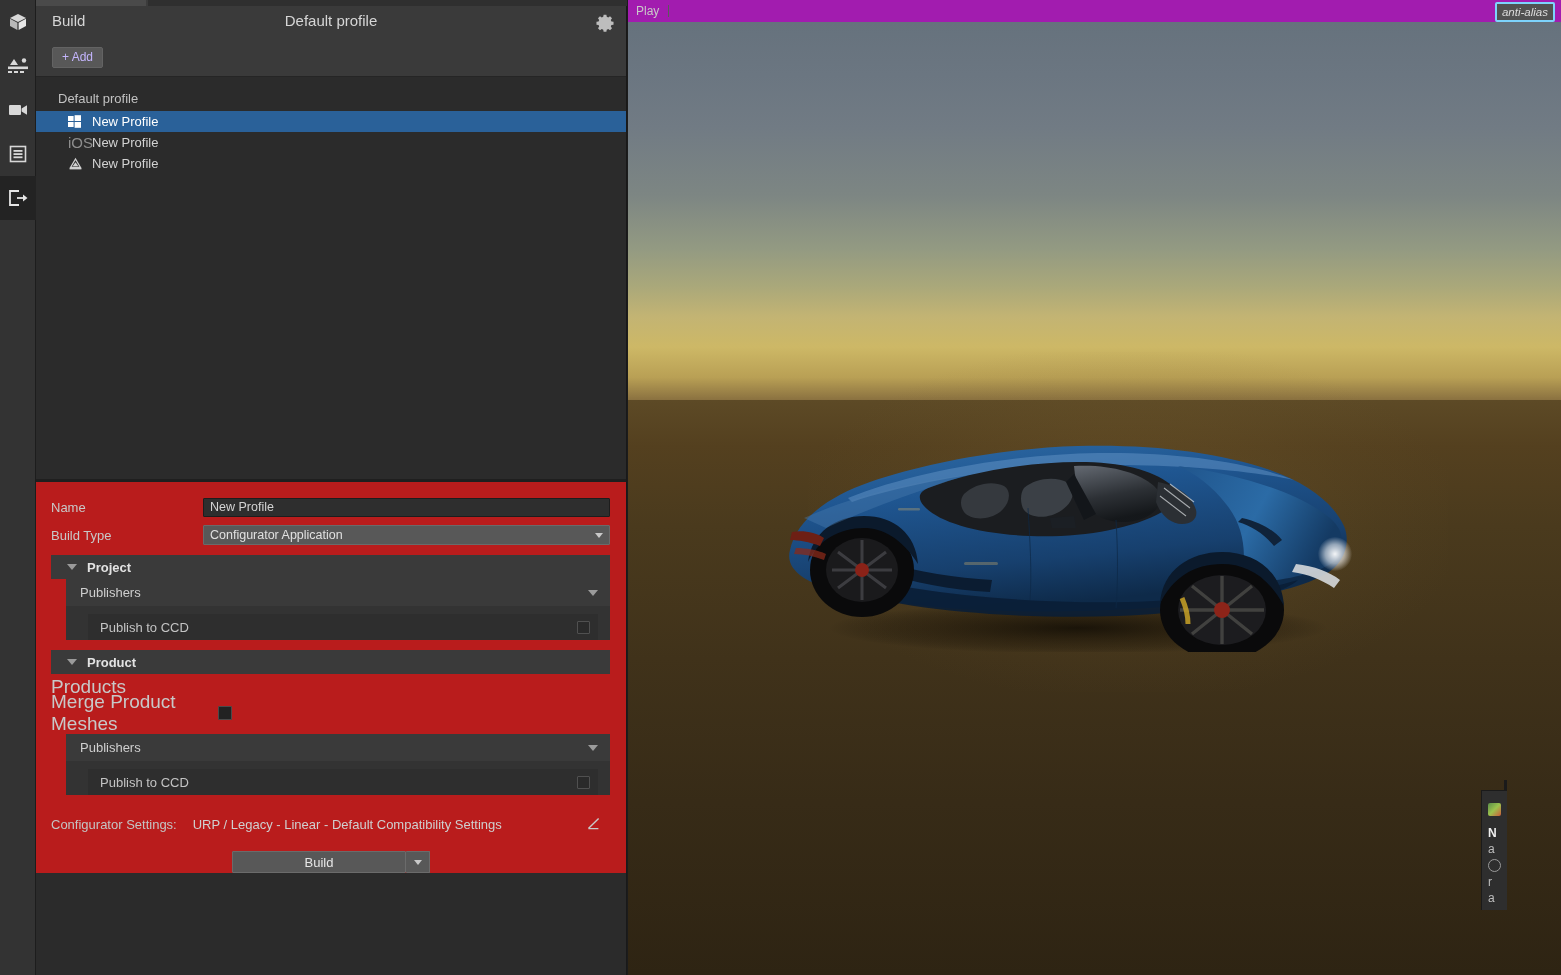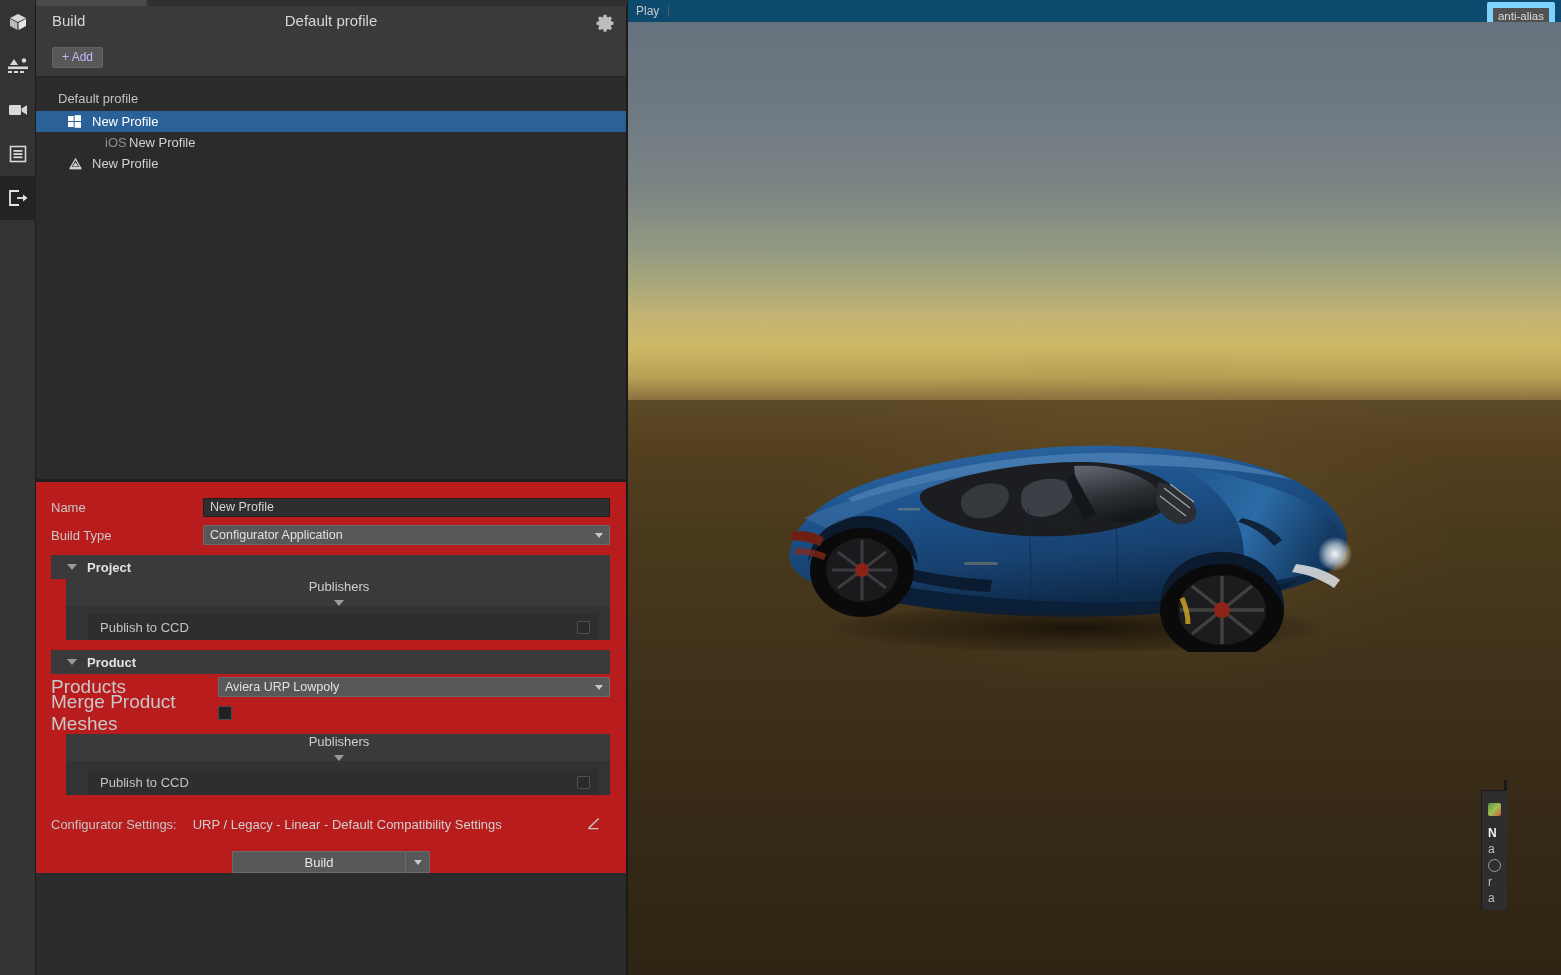--- a/index.html
+++ b/index.html
@@ -76,21 +76,21 @@
     font-size: 13px; color: #c2c2c2; padding: 4px 0 5px 22px;
   }
   .profile-row {
     height: 21px; display: flex; align-items: center;
     padding-left: 32px; font-size: 13px; color: #d2d2d2; cursor: pointer;
   }
   .profile-row.selected { background: #2a6199; color: #ffffff; }
   .p-icon {
     width: 22px; display: flex; align-items: center; justify-content: flex-start;
   }
-  .p-icon.text { font-size: 13px; color: #8d8d8d; margin-left: 37px; }
+  .p-icon.text { font-size: 15px; color: #8d8d8d; }
   .p-label { margin-left: 2px; }
 
   
   .panel-divider {
     height: 3px; background: #1f1f1f; margin-top: 2px;
   }
 
   
   .form {
     background: #b91c1c; padding: 12px 0 0 0;
@@ -128,21 +128,21 @@
     width: 0; height: 0; border-left: 5px solid transparent;
     border-right: 5px solid transparent; border-top: 6px solid #9a9a9a;
     margin-right: 10px;
   }
   .sub-box {
     background: #333333; margin: 0 16px 0 30px; padding: 0;
   }
   .sub-hdr {
     height: 27px; background: #3a3a3a; display: flex; align-items: center;
     justify-content: space-between; padding: 0 12px 0 14px;
-    font-size: 13px; color: #cfcfcf; cursor: pointer; flex-direction: column;
+    font-size: 13px; color: #cfcfcf; cursor: pointer;
   }
   .sub-caret {
     width: 0; height: 0; border-left: 5px solid transparent;
     border-right: 5px solid transparent; border-top: 6px solid #9b9b9b;
   }
   .sub-item {
     height: 26px; background: #2e2e2e; margin: 8px 12px 10px 22px;
     display: flex; align-items: center; justify-content: space-between;
     padding: 0 8px 0 12px; font-size: 13px; color: #c4c4c4;
   }
@@ -182,31 +182,31 @@
     border: 1px solid #6b6b6b; border-left: none; border-radius: 1px;
     display: flex; align-items: center; justify-content: center; cursor: pointer;
   }
 
   
   #viewport-wrap {
     position: absolute; left: 628px; top: 0; width: 933px; height: 975px;
     background: #1b1b1b;
   }
   #vp-toolbar {
-    position: relative; height: 22px; background: #0c4a6e;
+    position: relative; height: 22px; background: #a21caf;
     display: flex; align-items: center;
   }
   #vp-toolbar .playlbl {
     font-size: 12px; color: #c9c9c9; padding: 0 9px 0 8px;
     border-right: 1px solid #5a5a5a; line-height: 12px; cursor: pointer;
   }
   #vp-toolbar .aa {
     position: absolute; right: 6px; top: 2px;
-    background: #515151; border: 6px solid #7dd3fc; border-radius: 2px;
-    font-size: 11.5px; color: #dcdcdc; padding: 2px 5px; cursor: pointer;
+    background: #515151; border: 2px solid #7dd3fc; border-radius: 2px;
+    font-size: 11.5px; color: #dcdcdc; padding: 2px 5px; cursor: pointer; font-style: italic;
   }
   #viewport {
     position: absolute; left: 0; top: 22px; width: 933px; height: 953px;
     overflow: hidden;
   }
   #sky {
     position: absolute; left: 0; top: 0; width: 933px; height: 378px;
     background: linear-gradient(to bottom,
       #66727d 0%, #6b7681 14%, #717b84 28%,
       #7d8683 46%, #939a82 60%, #aaa87a 70%,
@@ -397,24 +397,20 @@
         </div>
       </div>
 
       <div class="section-hdr">
         <span class="tri"></span>
         <span>Product</span>
       </div>
 
       <div class="prod-row">
         <span class="lbl">Products</span>
-        <span class="dropdown">
-          <span>Aviera URP Lowpoly</span>
-          <span class="caret"></span>
-        </span>
       </div>
 
       <div class="prod-row">
         <span class="lbl">Merge Product Meshes</span>
         <span class="cbox big"></span>
       </div>
 
       <div class="sub-box" style="margin-top:8px">
         <div class="sub-hdr">
           <span>Publishers</span>

